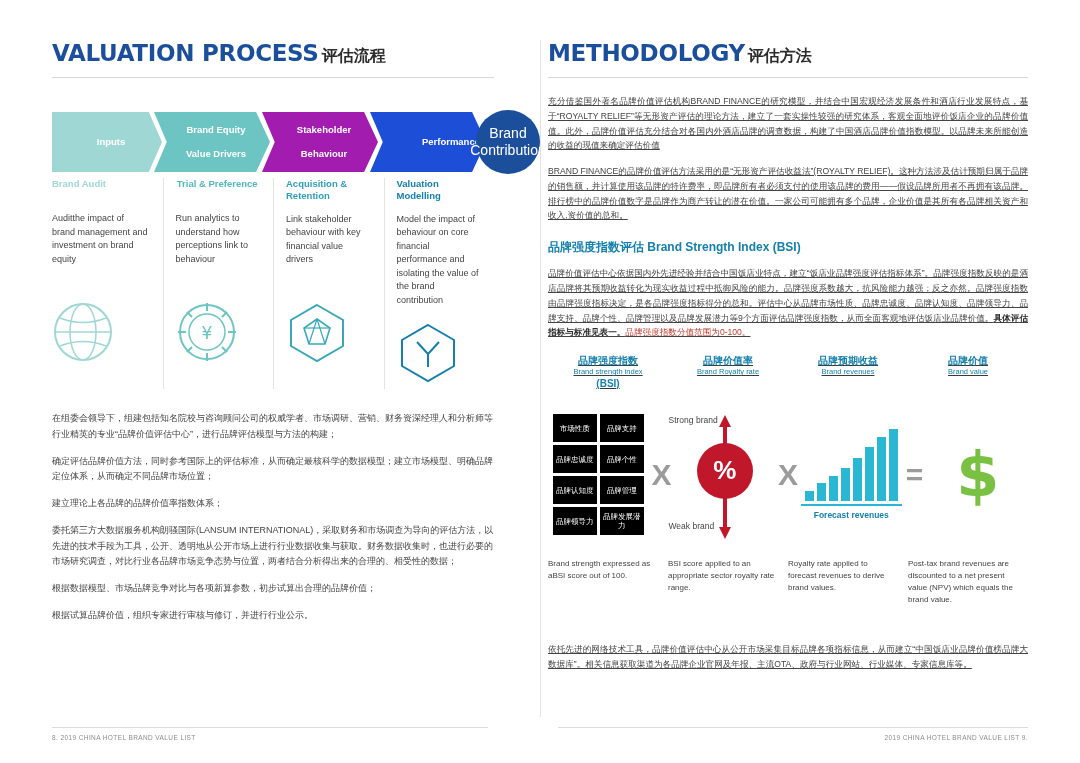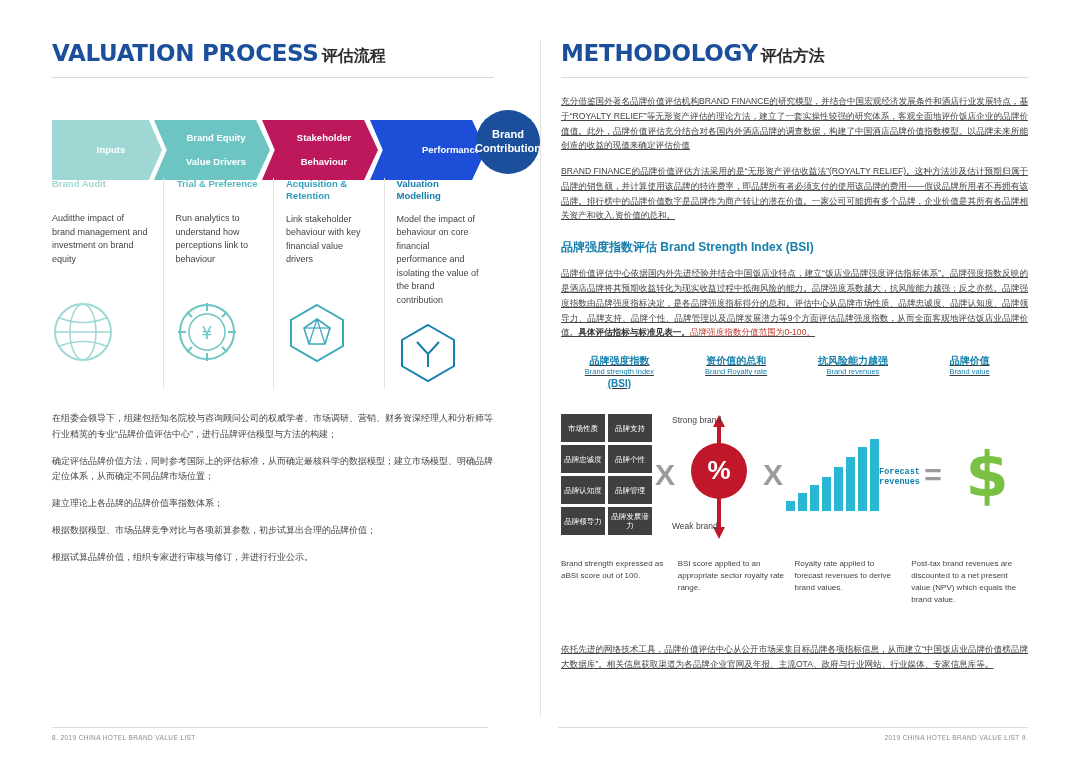--- a/index.html
+++ b/index.html
@@ -6,21 +6,21 @@
   body{
     width:1080px;height:763px;
     background:#ffffff;
     font-family:"Liberation Sans",sans-serif;
     color:#3a3a3a;
     overflow:hidden;
     position:relative;
   }
   .page{position:absolute;inset:0;display:flex;}
   .col-left{width:540px;position:relative;padding:40px 46px 0 52px;box-sizing:border-box;}
-  .col-right{width:540px;position:relative;padding:40px 52px 0 21px;box-sizing:border-box;}
+  .col-right{width:540px;position:relative;padding:40px 52px 0 8px;box-sizing:border-box;}
   .divider-v{position:absolute;left:540px;top:40px;bottom:46px;width:1px;background:#e2e2e2;}
 
   h1.sec{
     font-family:"DejaVu Sans",sans-serif;
     font-weight:bold;
     font-size:23px;
     letter-spacing:-0.3px;
     color:#1b4f9c;
     margin:0 0 10px 0;
     white-space:nowrap;
@@ -31,34 +31,34 @@
     font-weight:bold;
     color:#2d2d2d;
     letter-spacing:0;
     margin-left:3px;
   }
   .rule{height:1px;background:#d8d8d8;margin-bottom:16px;}
 
   
   .flow{position:relative;height:66px;margin-top:34px;margin-bottom:0;}
   .chev{
-    position:absolute;top:8px;height:60px;
+    position:absolute;top:0;height:60px;
     display:flex;align-items:center;justify-content:center;
     color:#fff;font-size:9.5px;font-weight:bold;text-align:center;line-height:1.25;
     box-sizing:border-box;padding:0 6px 0 14px;
   }
   .chev span{display:block;position:relative;z-index:2;}
   .c1{left:0;width:110px;background:#9fd7d4;clip-path:polygon(0 0,88% 0,100% 50%,88% 100%,0 100%);}
   .c2{left:102px;width:116px;background:#6cc5c3;clip-path:polygon(0 0,88% 0,100% 50%,88% 100%,0 100%,11% 50%);}
-  .c3{left:210px;width:116px;background:#be185d;clip-path:polygon(0 0,88% 0,100% 50%,88% 100%,0 100%,11% 50%);}
+  .c3{left:210px;width:116px;background:#a21caf;clip-path:polygon(0 0,88% 0,100% 50%,88% 100%,0 100%,11% 50%);}
   .c4{left:318px;width:116px;background:#1d4ed8;clip-path:polygon(0 0,88% 0,100% 50%,88% 100%,0 100%,11% 50%);justify-content:flex-end;}
   .circ{
     position:absolute;left:424px;top:-2px;width:64px;height:64px;border-radius:50%;
     background:#1b4f9c;color:#fff;display:flex;align-items:center;justify-content:center;
-    text-align:center;font-size:11px;font-weight:bold;line-height:1.25;
+    text-align:center;font-size:14px;font-weight:normal;line-height:1.25;
   }
 
   
   .cols{display:flex;}
   .colbox{width:25%;padding-right:14px;box-sizing:border-box;position:relative;}
   .colbox + .colbox{border-left:1px solid #e3e3e3;padding-left:12px;}
   .col-h{font-size:9.5px;font-weight:bold;color:#3aa8b9;line-height:1.3;margin-bottom:10px;min-height:24px;}
   .col-h.t1{color:#9fd7d4;}
   .col-h.t2{color:#4fb9bf;text-align:center;}
   .col-h.t3{color:#2f9fba;}
@@ -82,21 +82,21 @@
   .dg-head{display:flex;text-align:center;text-decoration:underline;}
   .dg-head div{flex:1;}
   .dgh-t{font-size:10px;font-weight:bold;color:#1580ad;line-height:1.3;}
   .dgh-s{font-size:7.5px;color:#1580ad;line-height:1.3;}
   .dg-body{display:flex;align-items:center;margin-top:10px;height:150px;}
   .dg-cell{flex:1;display:flex;align-items:center;justify-content:center;position:relative;}
   .op{font-size:30px;color:#9b9b9b;font-weight:bold;}
   .op.eq{color:#9b9b9b;}
 
   .bsi-grid{display:grid;grid-template-columns:44px 44px;grid-auto-rows:28px;gap:3px;}
-  .bsi-cell{background:#404040;color:#fff;font-size:7.5px;display:flex;align-items:center;justify-content:center;text-align:center;line-height:1.2;}
+  .bsi-cell{background:#000000;color:#fff;font-size:7.5px;display:flex;align-items:center;justify-content:center;text-align:center;line-height:1.2;}
 
   .pct-circle{width:56px;height:56px;border-radius:50%;background:#c0182a;color:#fff;
     display:flex;align-items:center;justify-content:center;font-size:26px;font-weight:bold;}
 
   .bars{display:flex;align-items:flex-end;gap:3px;height:72px;}
   .bar{width:9px;background:#2ab7d4;}
 
   .dollar{font-size:62px;color:#7ac143;font-weight:bold;line-height:1;font-family:"DejaVu Sans",sans-serif;}
 
   .dg-caps{display:flex;margin-top:8px;}
@@ -212,20 +212,21 @@
             <line x1="31" y1="32" x2="31" y2="45" stroke="#1580ad" stroke-width="2"></line>
           </svg>
         </div>
       </div>
     </div>
 
     <div class="left-body body-txt">
       <p>在组委会领导下，组建包括知名院校与咨询顾问公司的权威学者、市场调研、营销、财务资深经理人和分析师等行业精英的专业“品牌价值评估中心”，进行品牌评估模型与方法的构建；</p>
       <p>确定评估品牌价值方法，同时参考国际上的评估标准，从而确定最核科学的数据模型；建立市场模型、明确品牌定位体系，从而确定不同品牌市场位置；</p>
       <p>建立理论上各品牌的品牌价值率指数体系；</p>
+      <p>委托第三方大数据服务机构朗骚国际(LANSUM INTERNATIONAL)，采取财务和市场调查为导向的评估方法，以先进的技术手段为工具，公开、透明地从公开市场上进行行业数据收集与获取。财务数据收集时，也进行必要的市场研究调查，对比行业各品牌市场竞争态势与位置，两者结合分析得出来的合理的、相受性的数据；</p>
       <p>根据数据模型、市场品牌竞争对比与各项新算参数，初步试算出合理的品牌价值；</p>
       <p>根据试算品牌价值，组织专家进行审核与修订，并进行行业公示。</p>
     </div>
 
     <div class="footer" style="left:52px;right:0;width:436px;">
       <div class="line"></div>
       <div class="row">
         <span>8.  2019 CHINA HOTEL BRAND VALUE LIST</span>
       </div>
     </div>
@@ -251,25 +252,25 @@
     </div>
 
     <div class="diagram">
       <div class="dg-head">
         <div>
           <div class="dgh-t">品牌强度指数</div>
           <div class="dgh-s">Brand strength index</div>
           <div class="dgh-t">(BSI)</div>
         </div>
         <div>
-          <div class="dgh-t">资价值的总和</div>
+          <div class="dgh-t">品牌价值率</div>
           <div class="dgh-s">Brand Royalty rate</div>
         </div>
         <div>
-          <div class="dgh-t">抗风险能力越强</div>
+          <div class="dgh-t">品牌预期收益</div>
           <div class="dgh-s">Brand revenues</div>
         </div>
         <div>
           <div class="dgh-t">品牌价值</div>
           <div class="dgh-s">Brand value</div>
         </div>
       </div>
 
       <div class="dg-body">
         <div class="dg-cell">
@@ -303,21 +304,21 @@
             </div>
             <div style="position:absolute;left:-6px;top:4px;" class="arrow-lbl">Strong brand</div>
             <div style="position:absolute;left:-6px;bottom:8px;" class="arrow-lbl">Weak brand</div>
           </div>
         </div>
 
         <div style="flex:0 0 26px;display:flex;align-items:center;justify-content:center;">
           <span class="op">X</span>
         </div>
 
-        <div class="dg-cell" style="flex-direction:row;justify-content:flex-end;font-family:Liberation Mono, monospace;">
+        <div class="dg-cell" style="flex-direction:column;justify-content:flex-end;">
           <div class="bars">
             <div class="bar" style="height:14%"></div>
             <div class="bar" style="height:25%"></div>
             <div class="bar" style="height:36%"></div>
             <div class="bar" style="height:47%"></div>
             <div class="bar" style="height:61%"></div>
             <div class="bar" style="height:75%"></div>
             <div class="bar" style="height:89%"></div>
             <div class="bar" style="height:100%"></div>
           </div>

